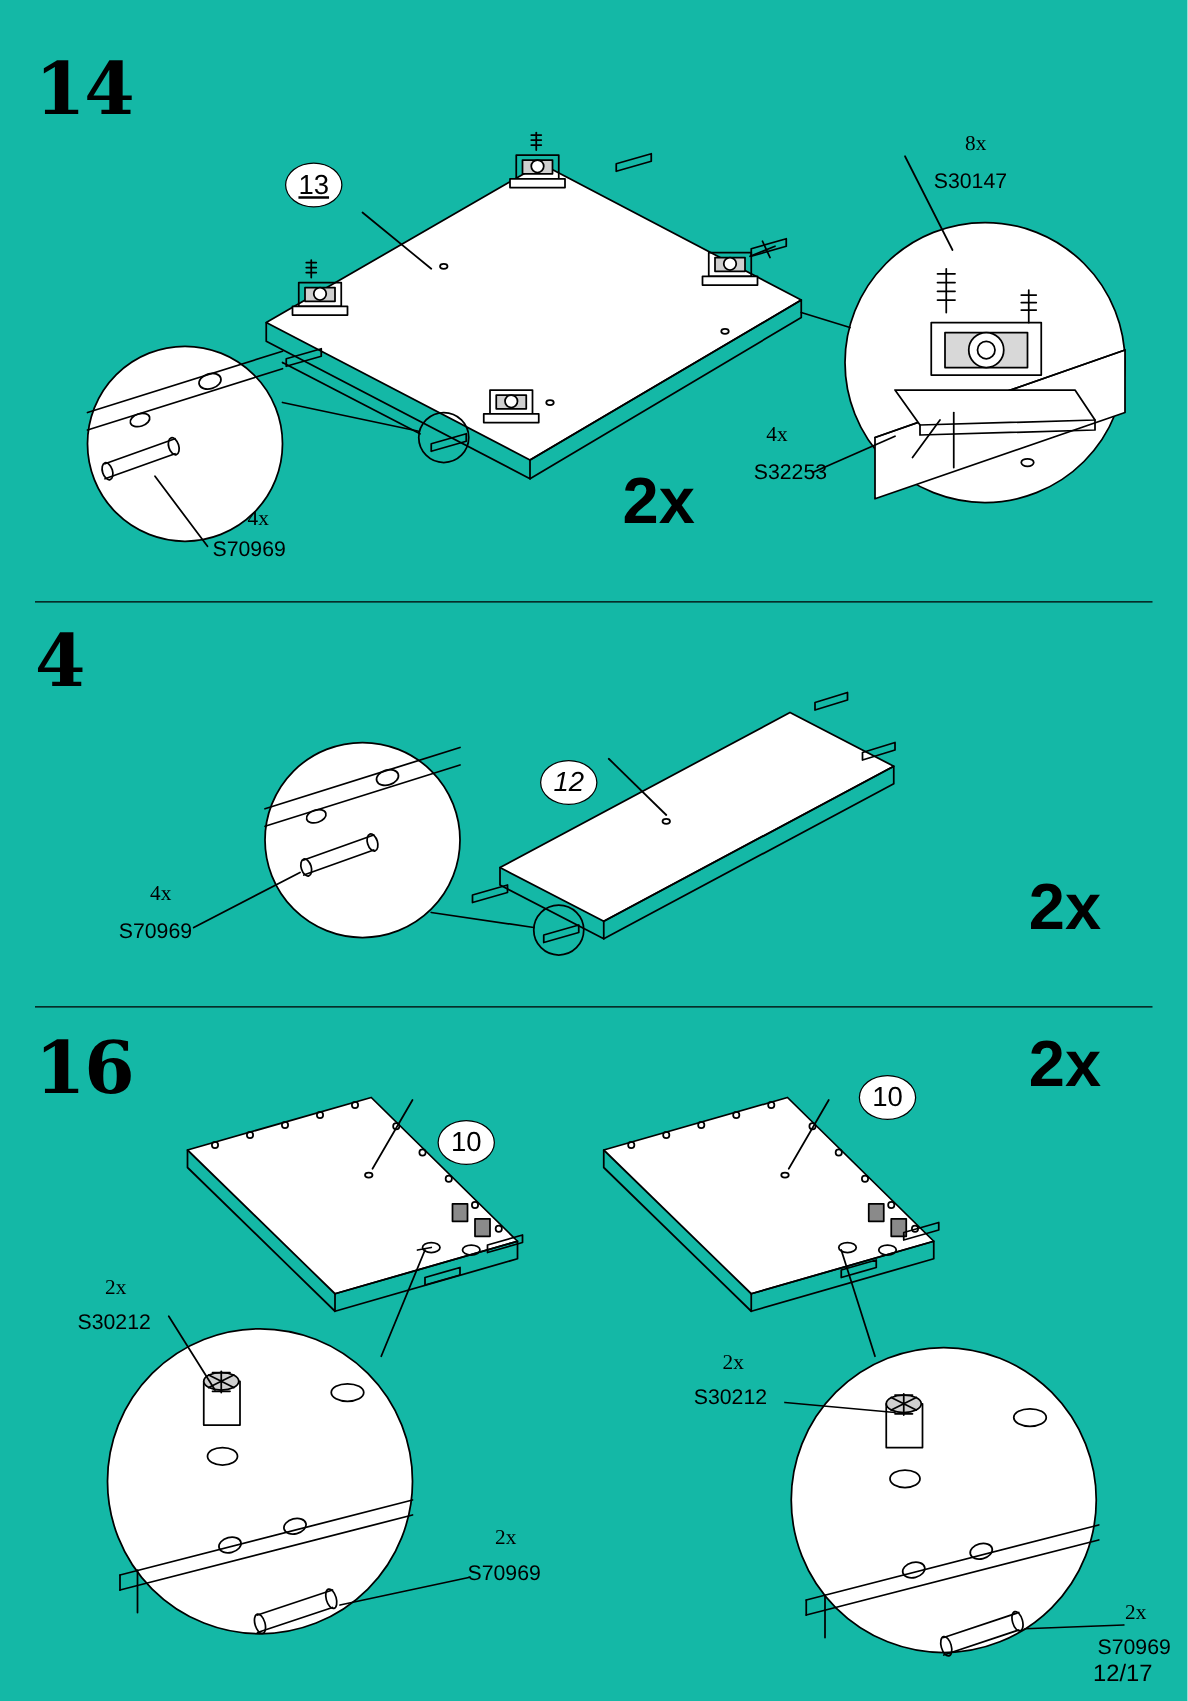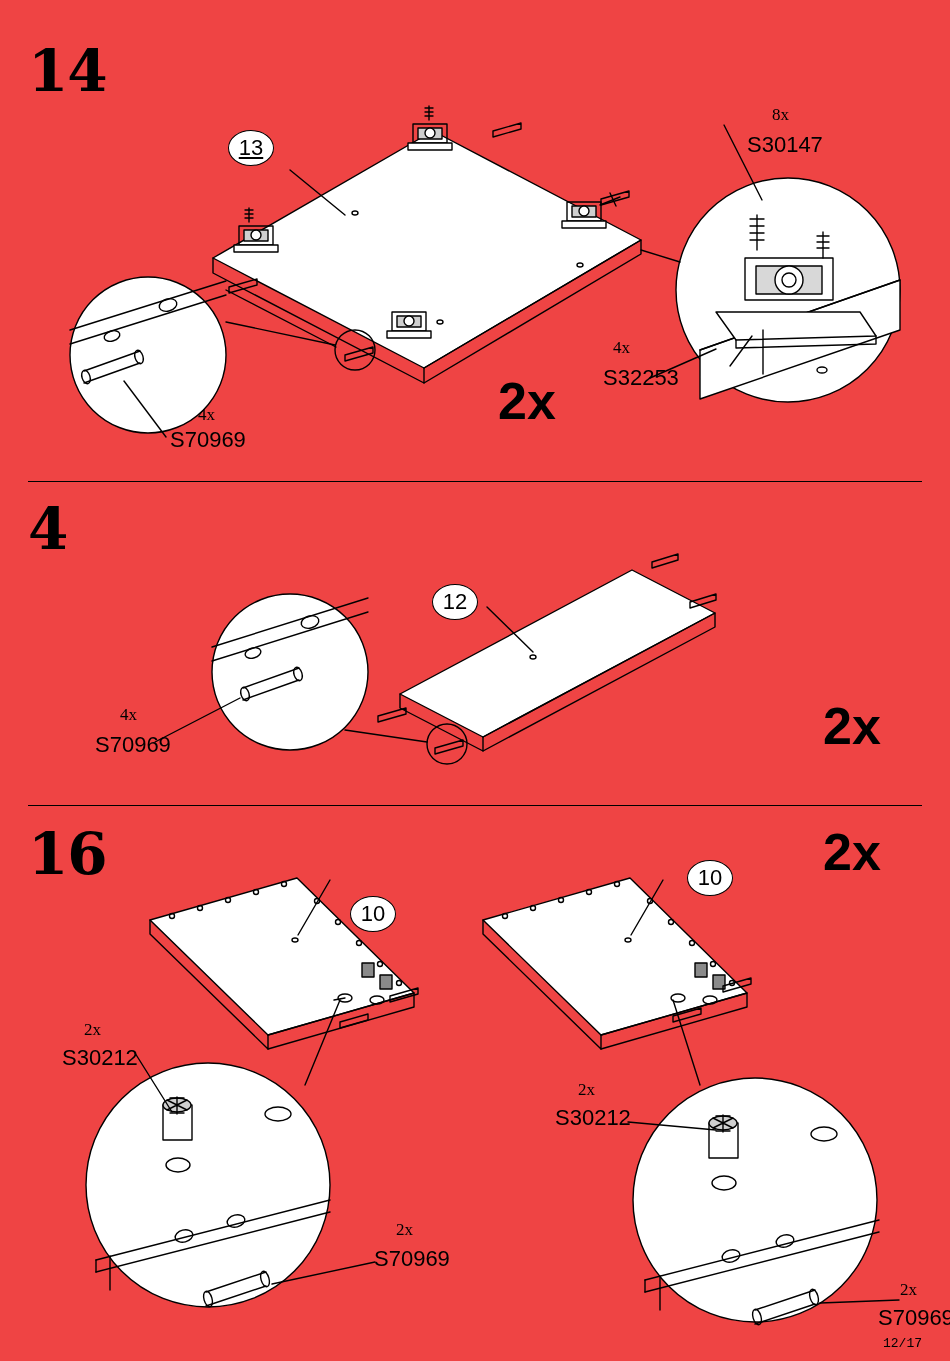--- a/index.html
+++ b/index.html
@@ -8,21 +8,21 @@
     background: #ffffff;
   }
   body {
     font-family: "Liberation Sans", sans-serif;
     color: #000000;
   }
   #page {
     position: relative;
     width: 950px;
     height: 1361px;
-    background: #ef4444;
+    background: #14b8a6;
     overflow: hidden;
   }
   svg.layer {
     position: absolute;
     top: 0;
     left: 0;
     width: 950px;
     height: 1361px;
   }
   .step-number {
@@ -46,21 +46,21 @@
     position: absolute;
     font-family: Liberation Serif, serif;
     font-size: 17px;
     line-height: 20px;
     color: #000;
     white-space: nowrap;
   }
   .partnum {
     position: absolute;
     font-family: "Liberation Sans", sans-serif;
-    font-size: 22px;
+    font-size: 17px;
     line-height: 20px;
     color: #000;
     white-space: nowrap;
   }
   .callout-num {
     position: absolute;
     width: 46px;
     height: 36px;
     border: 1.6px solid #000;
     border-radius: 23px / 18px;
@@ -68,22 +68,22 @@
     font-size: 22px;
     line-height: 33px;
     text-align: center;
     background: #fff;
     font-family: "Liberation Sans", sans-serif;
   }
   .page-footer {
     position: absolute;
     right: 28px;
     bottom: 10px;
-    font-size: 13px;
-    font-family: Liberation Mono, monospace;
+    font-size: 19px;
+    font-family: Liberation Sans, sans-serif;
     margin-top: 16px;
   }
   .divider {
     position: absolute;
     left: 28px;
     width: 894px;
     height: 0;
     border-top: 1.6px solid #000;
   }
 </style>
@@ -348,21 +348,21 @@
   <div class="callout-num" style="left:228px; top:130px;text-decoration:underline;">13</div>
   <div class="lbl" style="left:772px; top:105px;">8x</div>
   <div class="partnum" style="left:747px; top:135px;">S30147</div>
   <div class="lbl" style="left:613px; top:338px;">4x</div>
   <div class="partnum" style="left:603px; top:368px;">S32253</div>
   <div class="lbl" style="left:198px; top:405px;">4x</div>
   <div class="partnum" style="left:170px; top:430px;">S70969</div>
   <div class="qty-big" style="left:498px; top:375px;">2x</div>
 
   <div class="step-number" style="left:28px; top:500px;">4</div>
-  <div class="callout-num" style="left:432px; top:584px;">12</div>
+  <div class="callout-num" style="left:432px; top:608px;font-style:italic;">12</div>
   <div class="lbl" style="left:120px; top:705px;">4x</div>
   <div class="partnum" style="left:95px; top:735px;">S70969</div>
   <div class="qty-big" style="left:823px; top:700px;">2x</div>
 
   <div class="step-number" style="left:28px; top:825px;text-align:center;">16</div>
   <div class="qty-big" style="left:823px; top:826px;">2x</div>
   <div class="callout-num" style="left:350px; top:896px;">10</div>
   <div class="callout-num" style="left:687px; top:860px;">10</div>
 
   <div class="lbl" style="left:84px; top:1020px;">2x</div>

